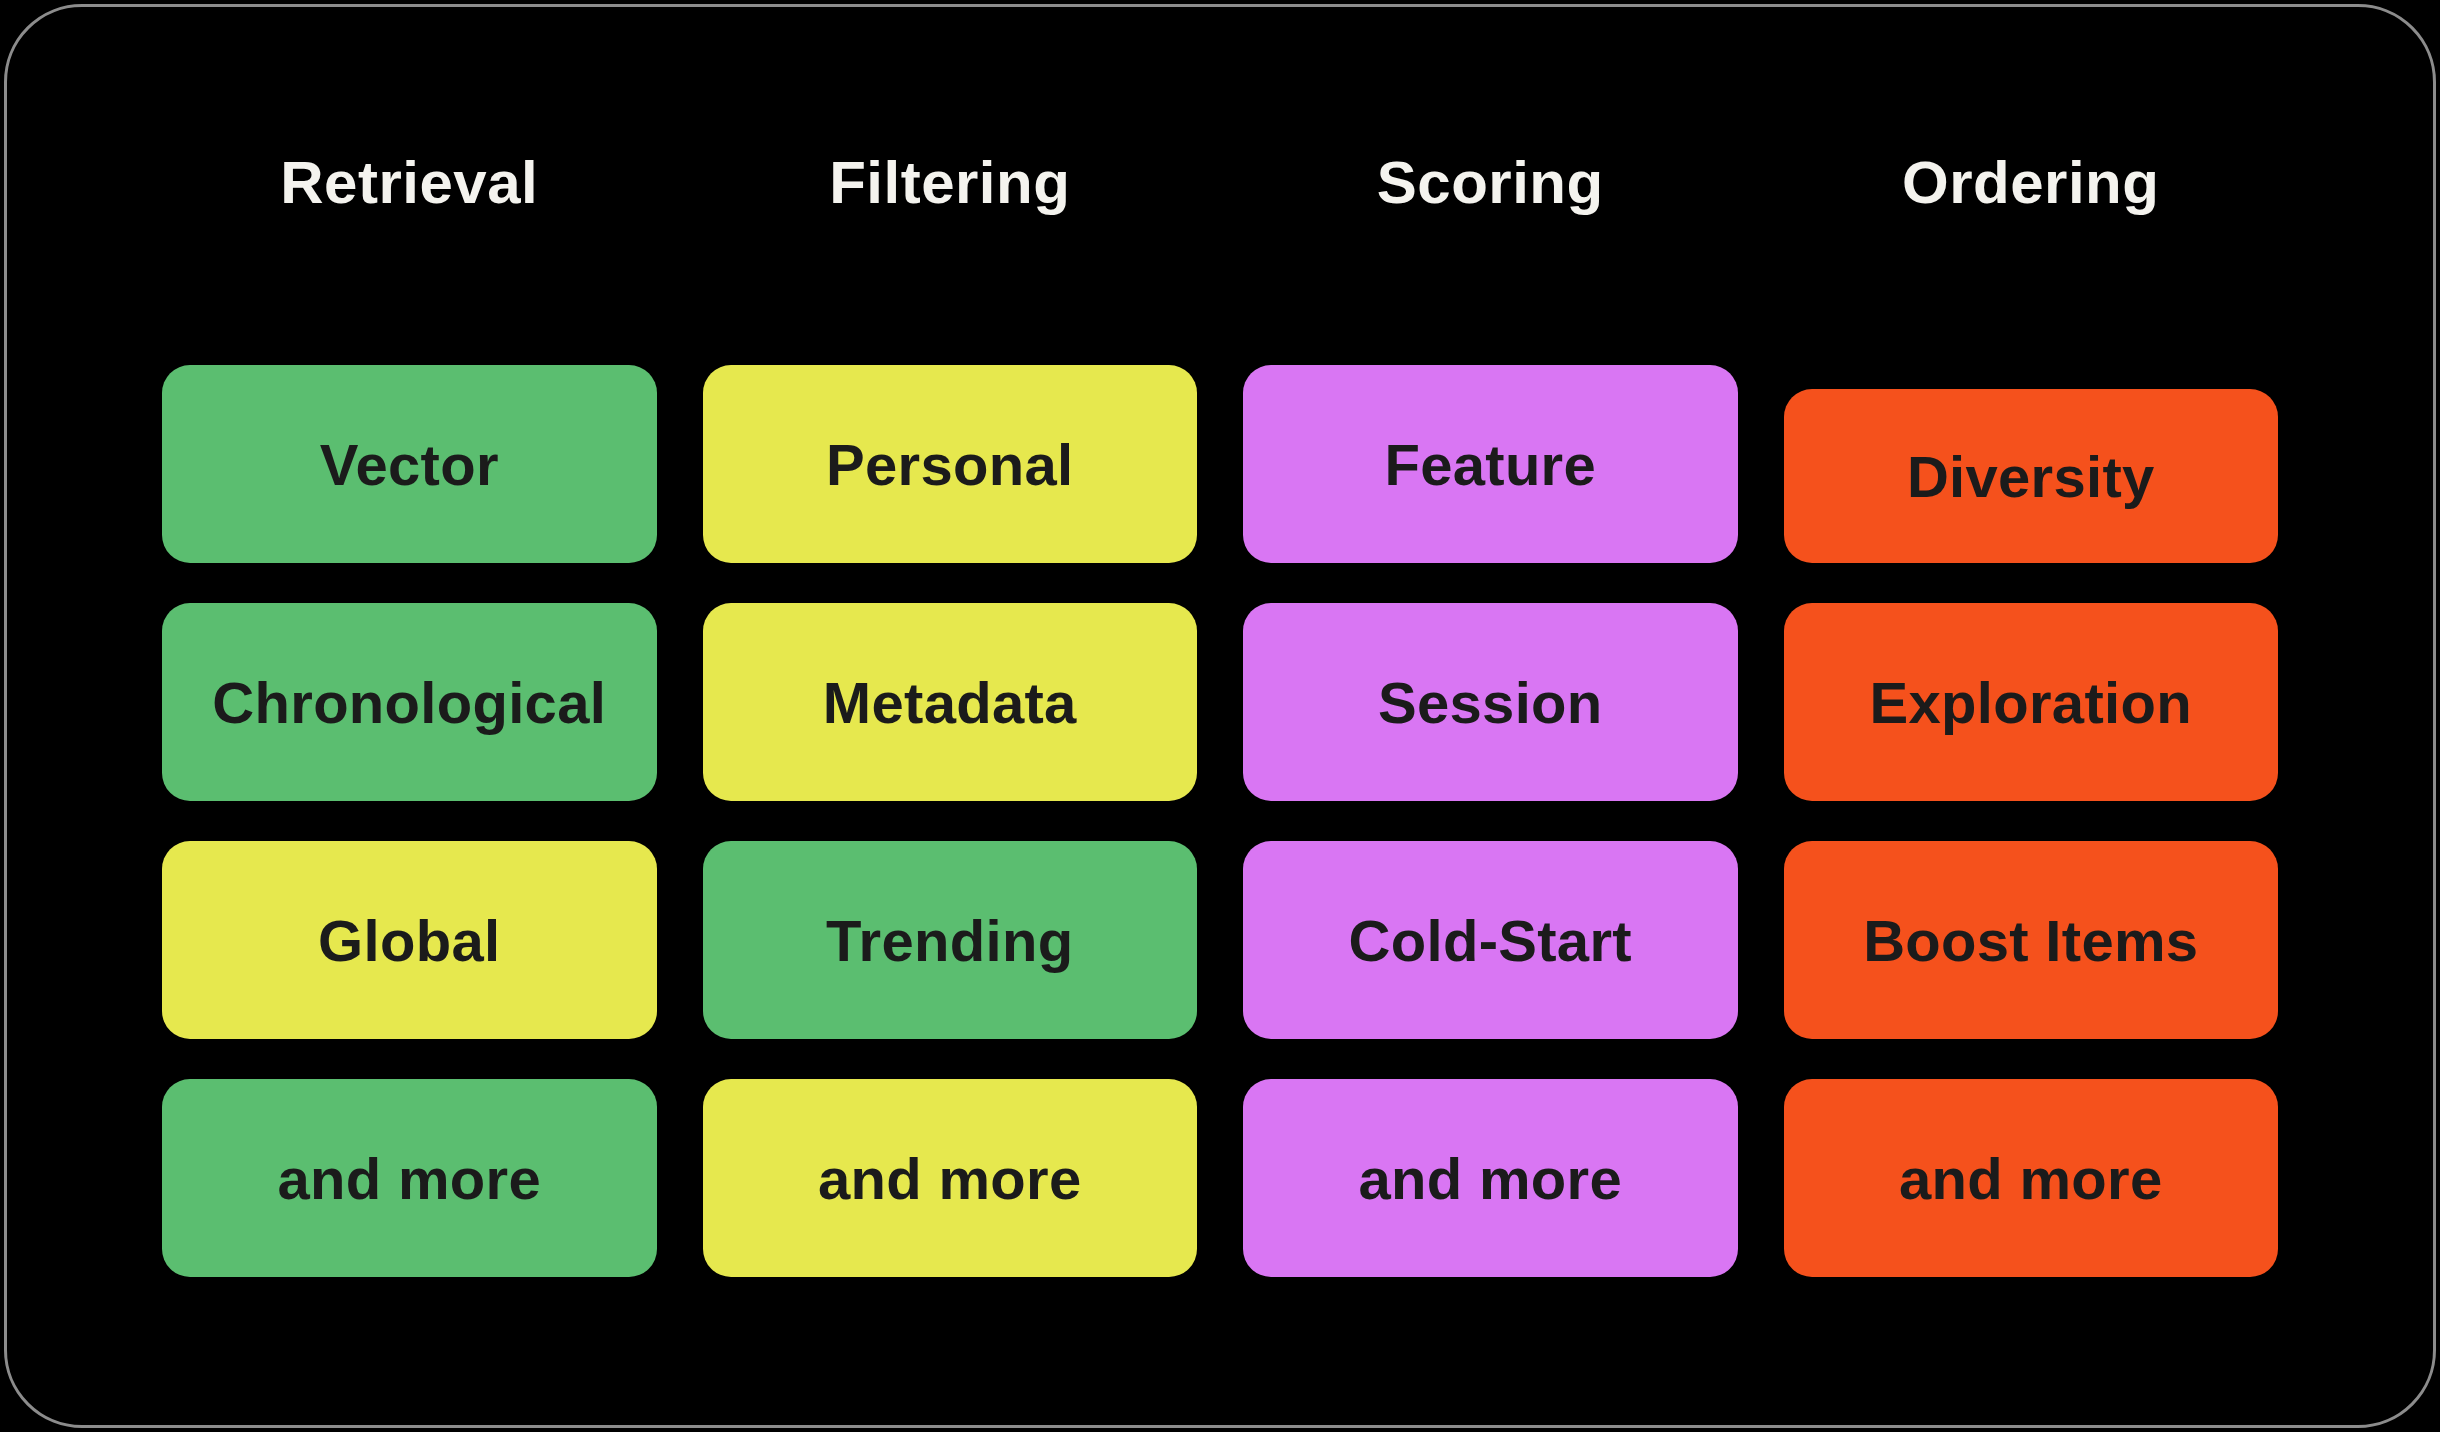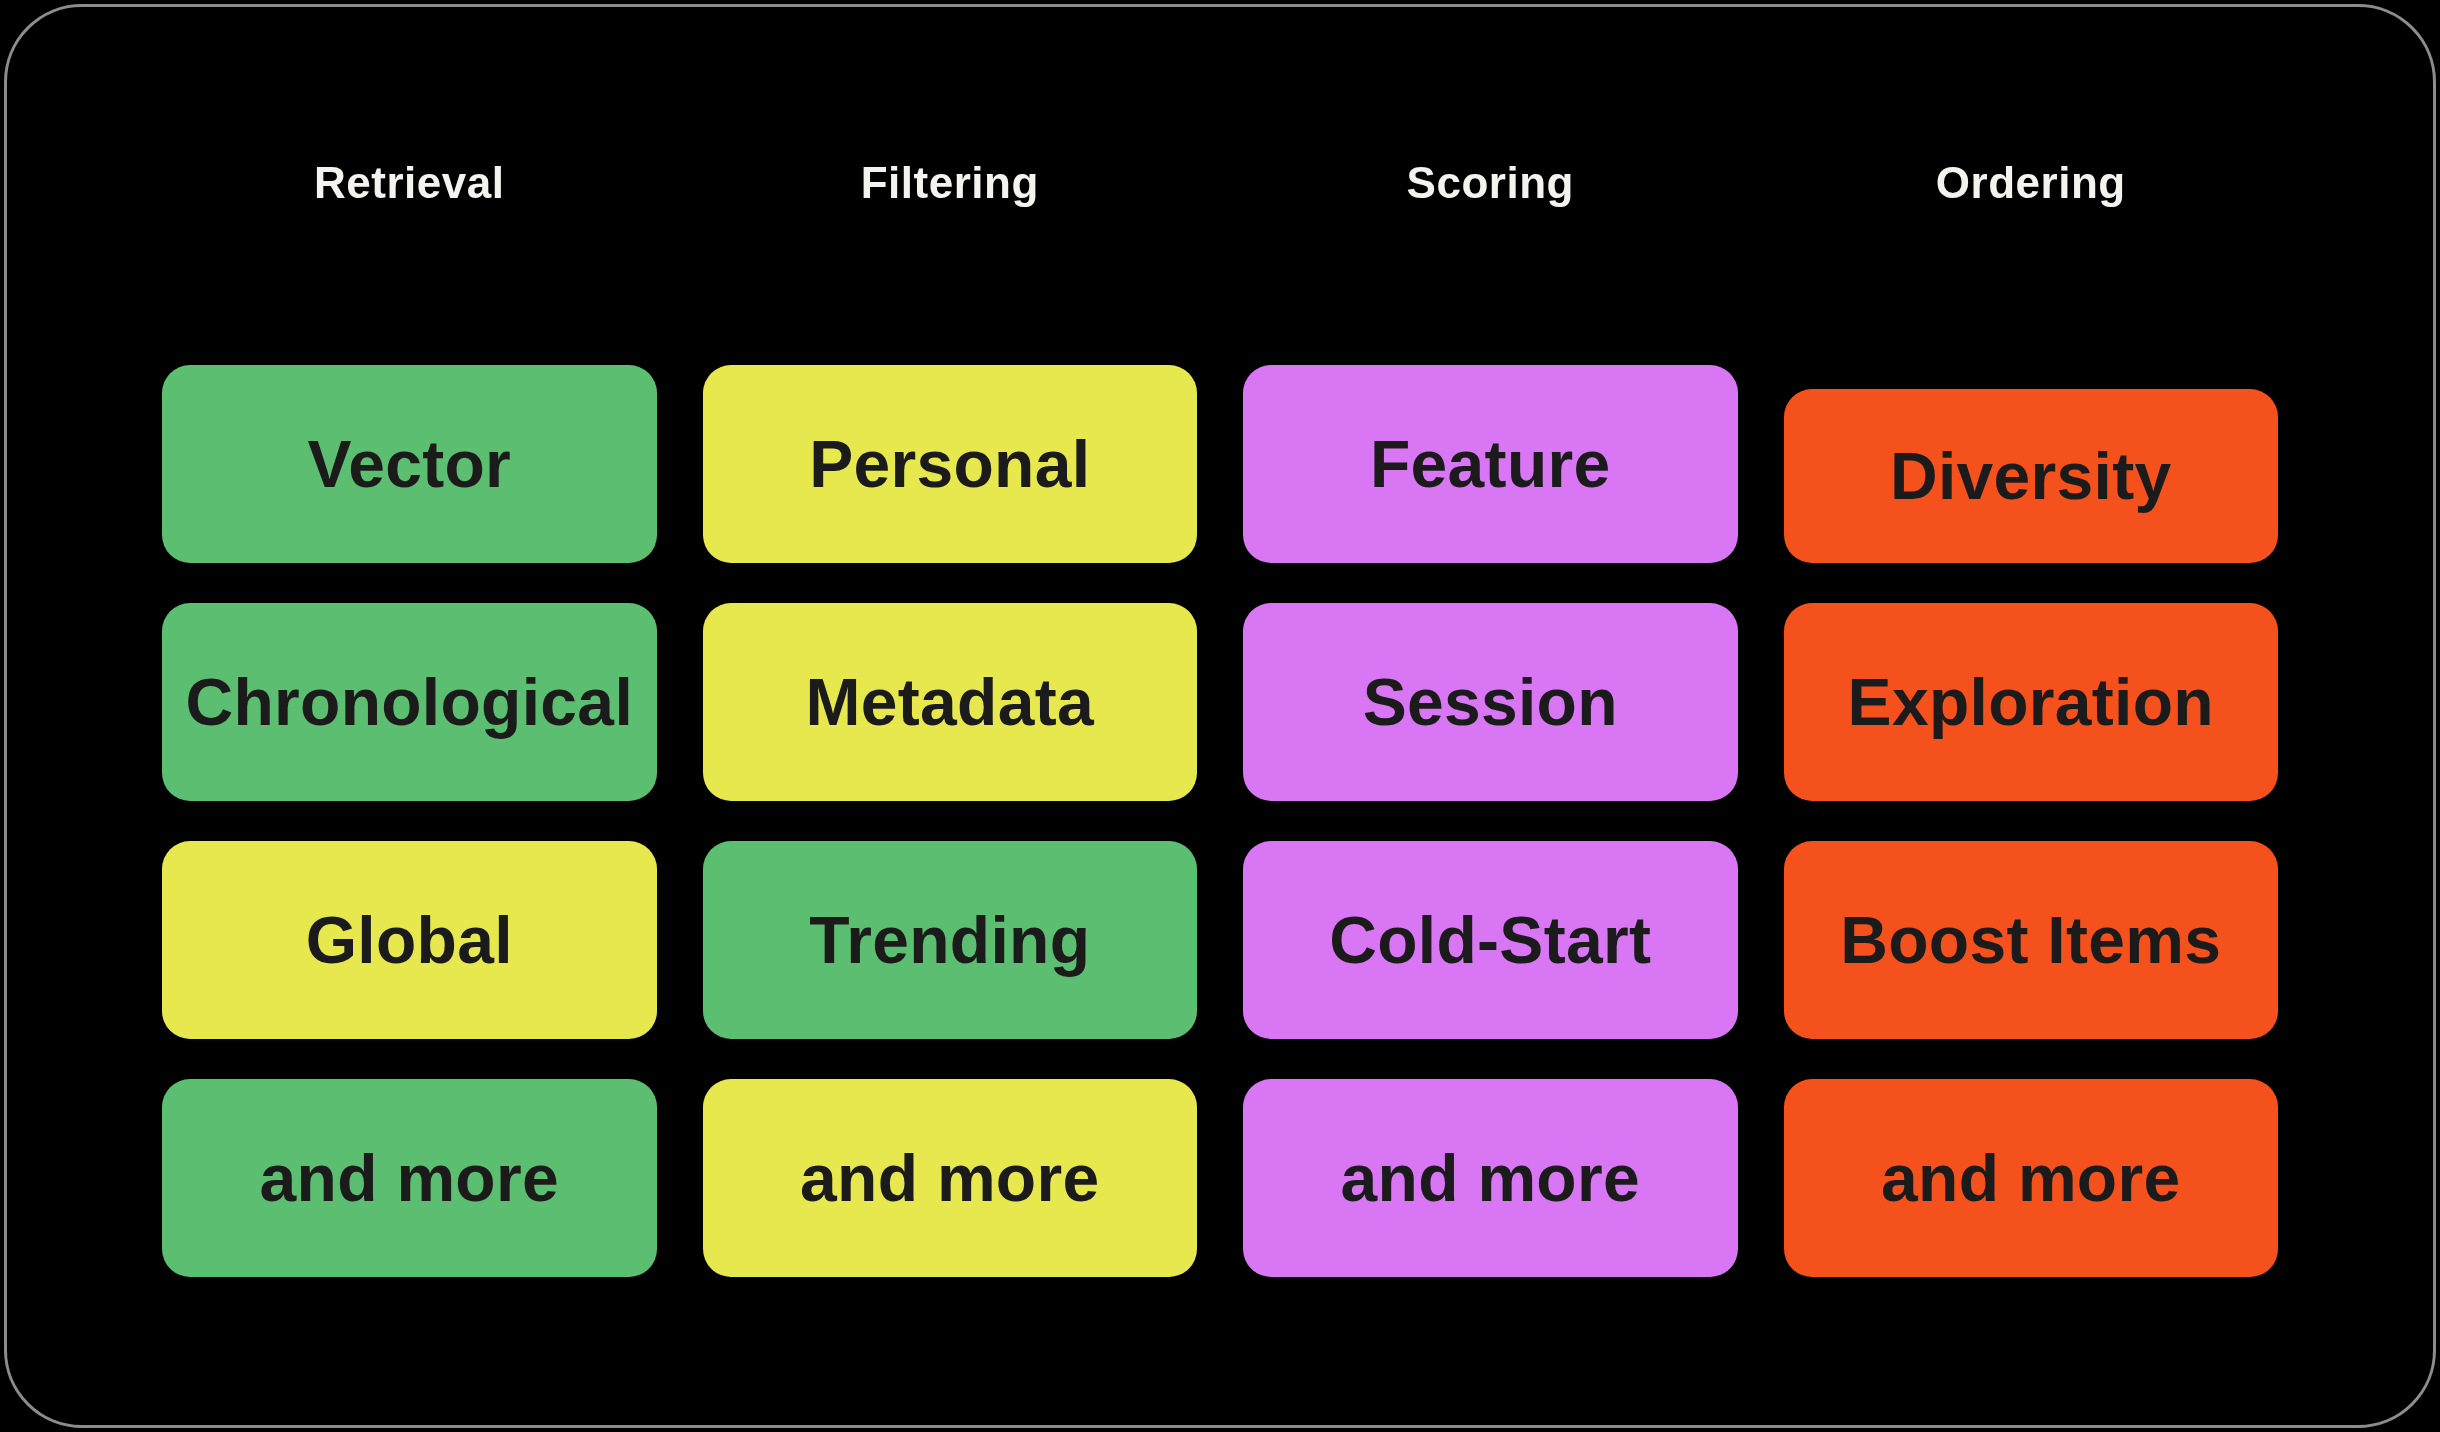--- a/index.html
+++ b/index.html
@@ -25,41 +25,41 @@
     right: 162px;
     top: 148px;
   }
 
   .headers {
     display: grid;
     grid-template-columns: repeat(4, 1fr);
     column-gap: 46px;
   }
   .col-header {
-    font-size: 44px;
+    font-size: 60px;
     font-weight: 700;
     line-height: 70px;
     text-align: center;
     letter-spacing: 0.5px;
   }
 
   .pill-grid {
     margin-top: 147px;
     display: grid;
     grid-template-columns: repeat(4, 1fr);
     grid-auto-rows: 198px;
     column-gap: 46px;
     row-gap: 40px;
   }
   .pill {
     border-radius: 28px;
     display: flex;
     align-items: center;
     justify-content: center;
-    font-size: 66px;
+    font-size: 58px;
     font-weight: 700;
     letter-spacing: 0.3px;
   }
 </style>
 </head>
 <body style="background-color: rgb(0, 0, 0);">
 
 <div class="frame" style="border-color: rgb(140, 140, 140);"></div>
 
 <div class="content">

